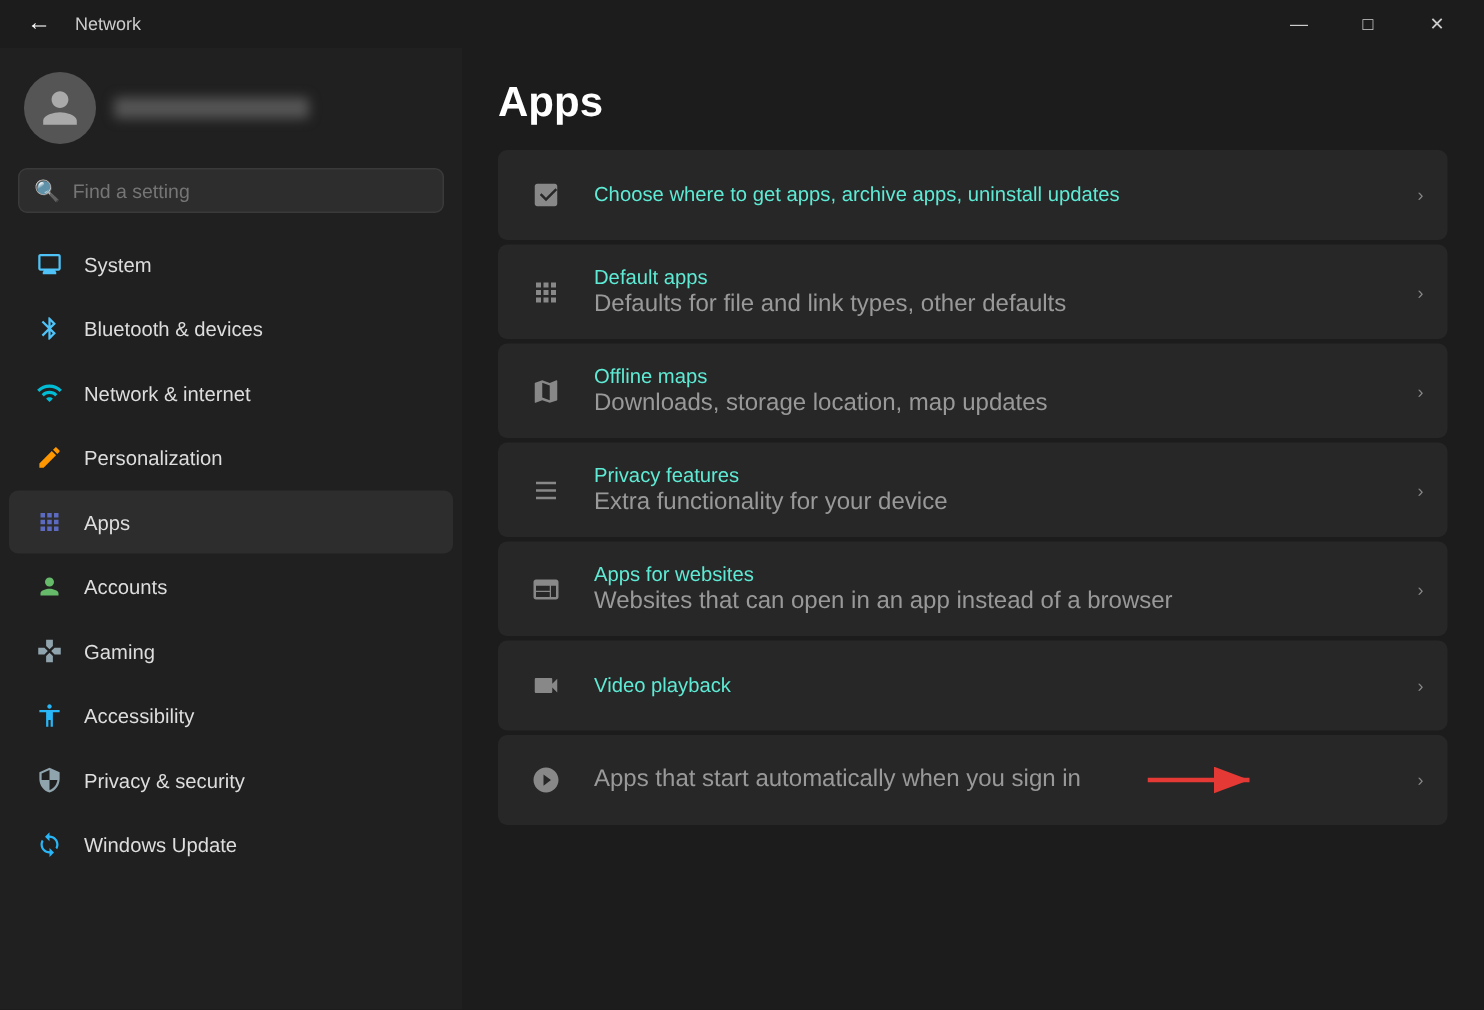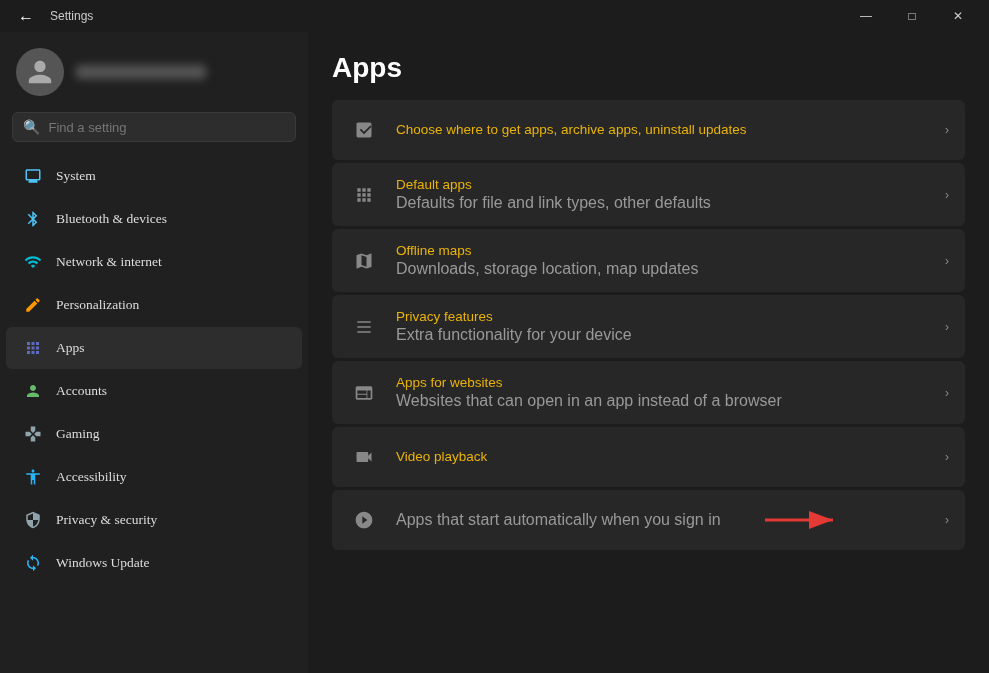--- a/index.html
+++ b/index.html
@@ -117,21 +117,20 @@
     .nav-item {
       display: flex;
       align-items: center;
       gap: 12px;
       padding: 10px 16px;
       cursor: pointer;
       border-radius: 6px;
       margin: 1px 6px;
       font-size: 13.5px;
       color: #ddd;
-      font-family: Liberation Serif, serif;
     }
     .nav-item.active { background: #2d2d2d; }
     .nav-icon {
       width: 22px;
       height: 22px;
       display: flex;
       align-items: center;
       justify-content: center;
       font-size: 16px;
       flex-shrink: 0;
@@ -180,21 +179,21 @@
       align-items: center;
       justify-content: center;
       font-size: 18px;
       flex-shrink: 0;
       color: #aaa;
     }
     .setting-text { flex: 1; }
     .setting-title {
       font-size: 13.5px;
       font-weight: 500;
-      color: #eab308;
+      color: #5eead4;
       margin-bottom: 2px;
     }
     .setting-desc {
       font-size: 16px;
       color: #999;
     }
     .setting-chevron {
       color: #888;
       font-size: 12px;
     }
@@ -213,21 +212,21 @@
       padding: 4px 6px;
       border-radius: 4px;
     }
   </style>
 </head>
 <body>
 
 <div class="titlebar">
   <div class="titlebar-left">
     <button class="back-btn">←</button>
-    <span class="titlebar-title">Settings</span>
+    <span class="titlebar-title">Network</span>
   </div>
   <div class="titlebar-controls">
     <button class="titlebar-btn">—</button>
     <button class="titlebar-btn">□</button>
     <button class="titlebar-btn close">✕</button>
   </div>
 </div>
 
 <div class="app-body">
 

